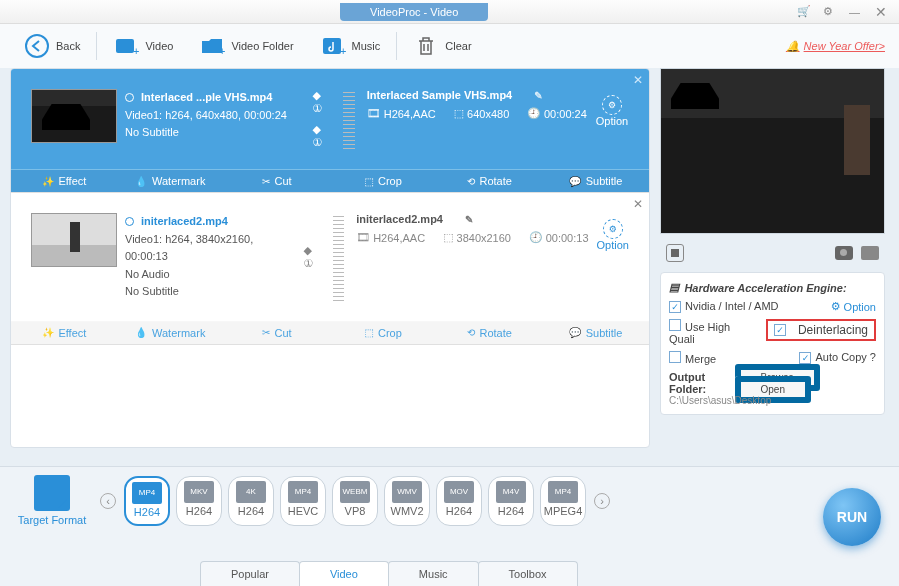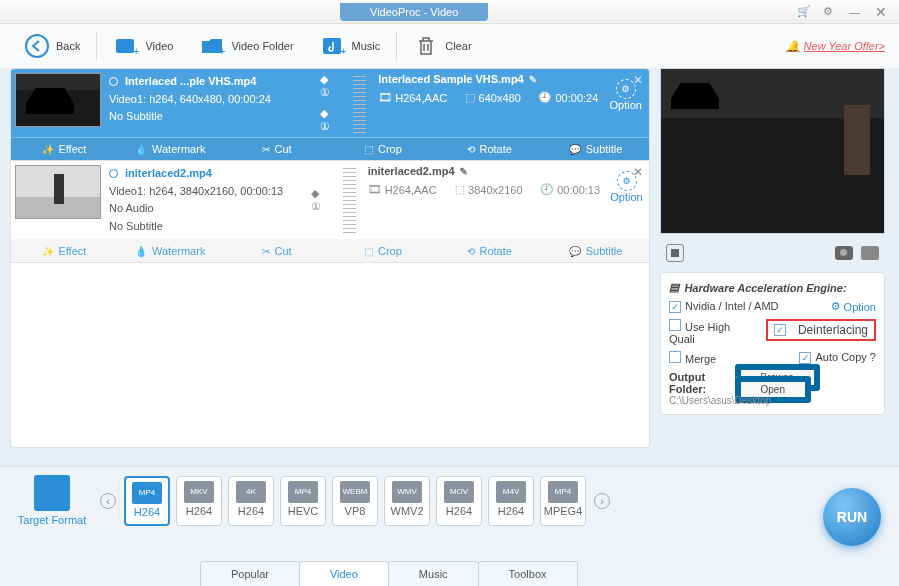--- a/index.html
+++ b/index.html
@@ -14,28 +14,28 @@
 .tbtn .icn{width:26px;height:26px;display:flex;align-items:center;justify-content:center;border-radius:4px}
 .sep{width:1px;height:28px;background:#d5dde5}
 .icn-blue{color:#2a8fd8;font-size:22px}
 .newyear{margin-left:auto;display:flex;align-items:center;gap:4px;color:#ec5a5a;text-decoration:underline;font-style:italic}
 .bell{color:#ec5a5a}
 .main{display:flex;gap:10px;padding:0 10px;height:380px}
 .leftcol{width:640px;background:#fff;border-radius:4px;overflow:auto;position:relative;border:1px solid #d8e0e8}
 .rightcol{width:225px;display:flex;flex-direction:column;gap:6px}
 .card{border-bottom:1px solid #e0e0e0;position:relative}
 .card.sel{background:#4aa3e0;color:#fff}
-.card-top{display:flex;gap:8px;padding:4px}
+.card-top{display:flex;gap:8px;padding:20px}
 .thumb{width:86px;height:54px;background:#222;border:1px solid #999;flex-shrink:0;position:relative}
 .meta{width:210px;font-size:10px;line-height:1.6}
 .meta .row{display:flex;align-items:center;gap:4px}
 .pow{width:9px;height:9px;border:1px solid currentColor;border-radius:50%;display:inline-block;margin-right:3px}
 .divider-dots{width:14px;background:repeating-linear-gradient(to bottom,transparent 0 3px,#bbb 3px 4px);margin:0 4px}
 .outblock{flex:1;font-size:10px}
-.outblock .otitle{font-weight:bold;margin-bottom:6px;display:flex;align-items:center;gap:5px}
+.outblock .otitle{font-weight:bold;margin-bottom:6px;display:flex;align-items:center;gap:22px}
 .pencil{font-size:10px;opacity:.8}
 .orow{display:flex;gap:18px;align-items:center;margin-top:6px;color:inherit;font-size:10px}
 .orow span{display:flex;align-items:center;gap:3px}
 .opt{width:40px;text-align:center;font-size:10px;padding-top:6px}
 .opt .gear{width:20px;height:20px;border:1px dashed currentColor;border-radius:50%;margin:0 auto;display:flex;align-items:center;justify-content:center;font-size:9px}
 .close-x{position:absolute;top:4px;right:6px;color:#888;cursor:pointer;font-size:12px}
 .card.sel .close-x{color:#cfe8fa}
 .toolrow{display:flex;border-top:1px solid rgba(255,255,255,.25);background:rgba(0,0,0,.04)}
 .card.sel .toolrow{border-top:1px solid #7bbfe8}
 .toolrow .tr{flex:1;text-align:center;padding:5px 0;font-size:10px;cursor:pointer;color:#4aa3e0;display:flex;align-items:center;justify-content:center;gap:4px}
@@ -55,21 +55,21 @@
 .outfold .lbl{font-weight:bold}
 .outfold .path{color:#888;font-size:10px}
 .smbtn{border:6px solid #0369a1;padding:2px 20px;border-radius:3px;background:#f7f7f7;cursor:pointer;font-size:10px}
 .bottom{position:absolute;bottom:0;left:0;right:0;height:120px;background:#eef3f8;border-top:1px solid #d5dde5}
 .fmtbar{display:flex;align-items:center;gap:8px;padding:8px 12px}
 .tgtlabel{width:80px;text-align:center;font-size:10px;color:#2a8fd8}
 .tgtlabel .bigicn{width:36px;height:36px;background:#2a8fd8;margin:0 auto 3px;border-radius:3px;position:relative}
 .tgtlabel .bigicn:after{content:"";position:absolute;right:-3px;bottom:-3px;border:6px solid transparent;border-top-color:#2a8fd8;transform:rotate(-45deg)}
 .chev{width:16px;height:16px;border:1px solid #aaa;border-radius:50%;display:flex;align-items:center;justify-content:center;color:#888;cursor:pointer}
 .fmts{display:flex;gap:6px}
-.fmt{width:46px;height:50px;border:1px solid #c8d2db;border-radius:4px;background:#fff;text-align:center;padding-top:4px;cursor:pointer;font-size:9px;color:#666}
+.fmt{width:46px;height:50px;border:1px solid #c8d2db;border-radius:14px;background:#fff;text-align:center;padding-top:4px;cursor:pointer;font-size:9px;color:#666}
 .fmt.sel{border:2px solid #2a8fd8;color:#2a8fd8}
 .fmt .ftop{width:30px;height:22px;background:#8a94a0;margin:0 auto 2px;border-radius:2px;color:#fff;font-size:8px;display:flex;align-items:center;justify-content:center}
 .fmt.sel .ftop{background:#2a8fd8}
 .run{position:absolute;right:18px;bottom:40px;width:58px;height:58px;border-radius:50%;background:radial-gradient(circle at 35% 30%,#7ec5f5,#1e7cc7);display:flex;align-items:center;justify-content:center;color:#fff;font-weight:bold;font-size:14px;cursor:pointer;box-shadow:0 3px 8px rgba(30,124,199,.5)}
 .tabs{position:absolute;bottom:0;left:200px;display:flex}
 .tabs .tab{padding:6px 30px;border:1px solid #c8d2db;border-bottom:none;background:#f4f7fa;cursor:pointer;font-size:11px;color:#555;border-radius:4px 4px 0 0;margin-right:-1px}
 .tabs .tab.act{background:#fff;color:#2a8fd8}
 svg{display:block}
 .piano{background:linear-gradient(#2a2a2a 0 30%,#1a1a1a 30% 100%);position:relative}
 .piano:after{content:"";position:absolute;left:10px;top:14px;width:48px;height:26px;background:#000;clip-path:polygon(0 60%,20% 0,80% 0,100% 60%,100% 100%,0 100%)}

